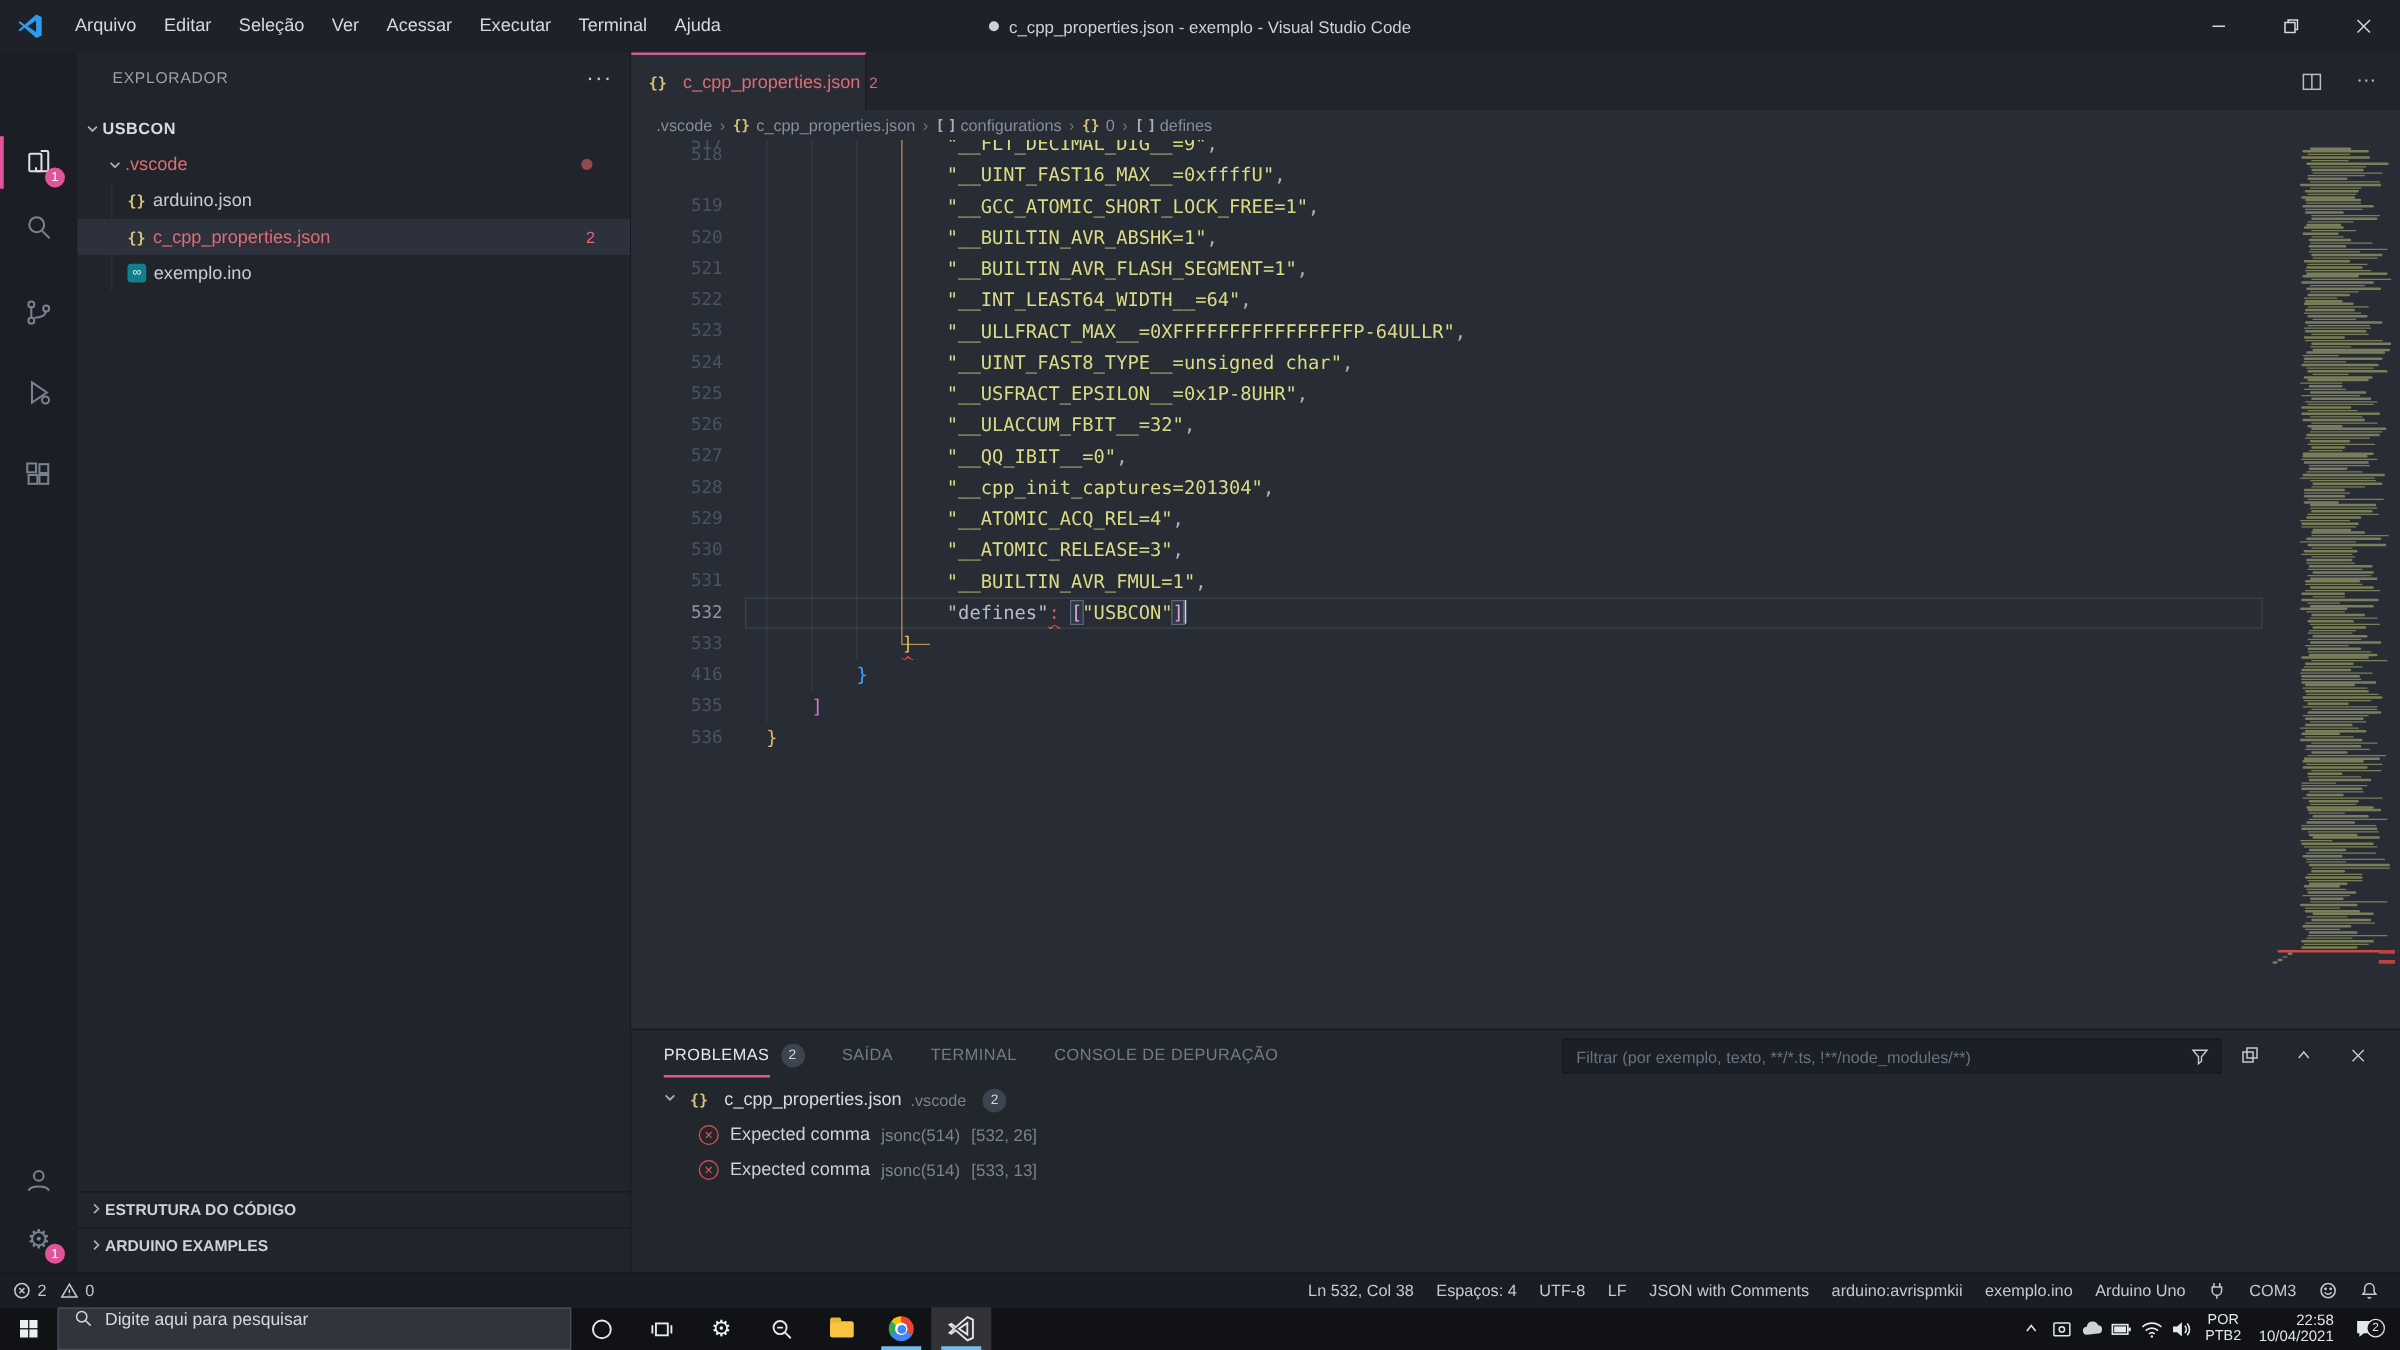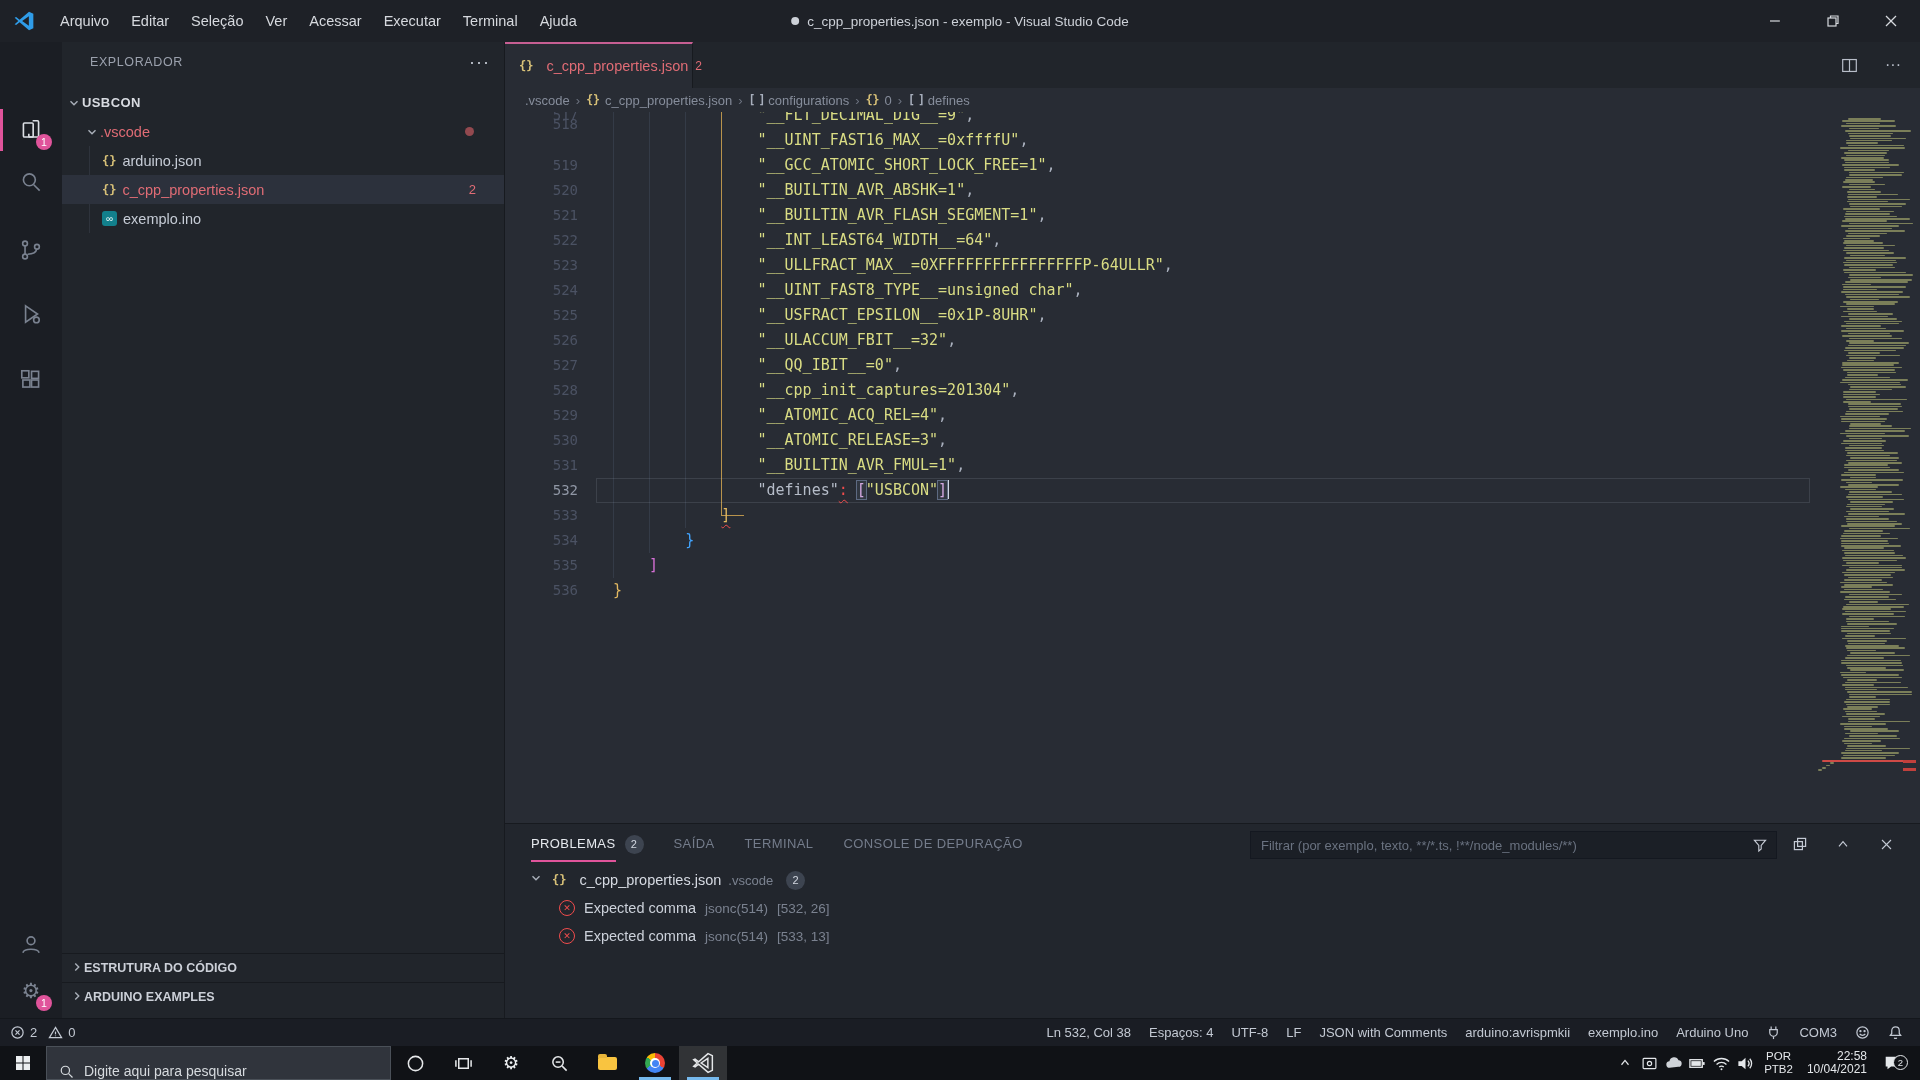--- a/index.html
+++ b/index.html
@@ -118,21 +118,21 @@
   .statusbar { position:absolute; left:0; right:0; bottom:34px; height:28px; background:#1a1d24;
                border-top:1px solid #14171c; display:flex; align-items:center; font-size:13px; color:#c3c9d3; }
   .sb-left { display:flex; align-items:center; gap:5px; padding-left:10px; }
   .sb-left svg, .sb-right svg { stroke:#c3c9d3; fill:none; stroke-width:1.3; }
   .sb-right { margin-left:auto; display:flex; align-items:center; padding-right:8px; }
   .sb-item { padding:0 9px; white-space:nowrap; display:flex; align-items:center; }
 
   
   .taskbar { position:absolute; left:0; right:0; bottom:0; height:34px; background:#101216; display:flex; align-items:stretch; }
   .tb-start { width:46px; display:flex; align-items:center; justify-content:center; }
-  .tb-search { width:345px; background:#30343c; border:1px solid #4a5058; display:flex; align-items:flex-end;
+  .tb-search { width:411px; background:#30343c; border:1px solid #4a5058; display:flex; align-items:flex-start;
                gap:10px; padding-left:12px; }
   .tb-search input { background:transparent; border:none; outline:none; color:#d6dade; font-size:14px;
                      font-family:"Liberation Sans",sans-serif; width:270px; }
   .tb-search input::placeholder { color:#d6dade; opacity:1; }
   .tb-cell { width:48px; display:flex; align-items:center; justify-content:center; position:relative; }
   .tb-cell svg { stroke:#e6e8ea; fill:none; stroke-width:1.6; }
   .tb-cell.running::after { content:""; position:absolute; left:8px; right:8px; bottom:0; height:3px; background:#76b9ed; }
   .tb-cell.activewin { background:rgba(255,255,255,0.14); }
   .folder-ic { position:relative; width:19px; height:13px; background:#f9c440; border-radius:2px; }
   .folder-ic::before { content:""; position:absolute; left:0; top:-3px; width:9px; height:4px; background:#e8b53a; border-radius:2px 2px 0 0; }
@@ -356,21 +356,21 @@
           <div class="ln" style="top: 166px;">524</div>
           <div class="ln" style="top: 191px;">525</div>
           <div class="ln" style="top: 216px;">526</div>
           <div class="ln" style="top: 241px;">527</div>
           <div class="ln" style="top: 266px;">528</div>
           <div class="ln" style="top: 291px;">529</div>
           <div class="ln" style="top: 316px;">530</div>
           <div class="ln" style="top: 341px;">531</div>
           <div class="ln cur" style="top: 366px;">532</div>
           <div class="ln" style="top: 391px;">533</div>
-          <div class="ln" style="top: 416px;">534</div>
+          <div class="ln" style="top: 416px;">416</div>
           <div class="ln" style="top: 441px;">535</div>
           <div class="ln" style="top: 466px;">536</div>
         </div>
       <div>
           <div class="ct" style="top: -9px; padding-left: 144.48px;"><span class="str">"__FLT_DECIMAL_DIG__=9"</span><span class="pun">,</span></div>
           <div class="ct" style="top: 16px; padding-left: 144.48px;"><span class="str">"__UINT_FAST16_MAX__=0xffffU"</span><span class="pun">,</span></div>
           <div class="ct" style="top: 41px; padding-left: 144.48px;"><span class="str">"__GCC_ATOMIC_SHORT_LOCK_FREE=1"</span><span class="pun">,</span></div>
           <div class="ct" style="top: 66px; padding-left: 144.48px;"><span class="str">"__BUILTIN_AVR_ABSHK=1"</span><span class="pun">,</span></div>
           <div class="ct" style="top: 91px; padding-left: 144.48px;"><span class="str">"__BUILTIN_AVR_FLASH_SEGMENT=1"</span><span class="pun">,</span></div>
           <div class="ct" style="top: 116px; padding-left: 144.48px;"><span class="str">"__INT_LEAST64_WIDTH__=64"</span><span class="pun">,</span></div>

